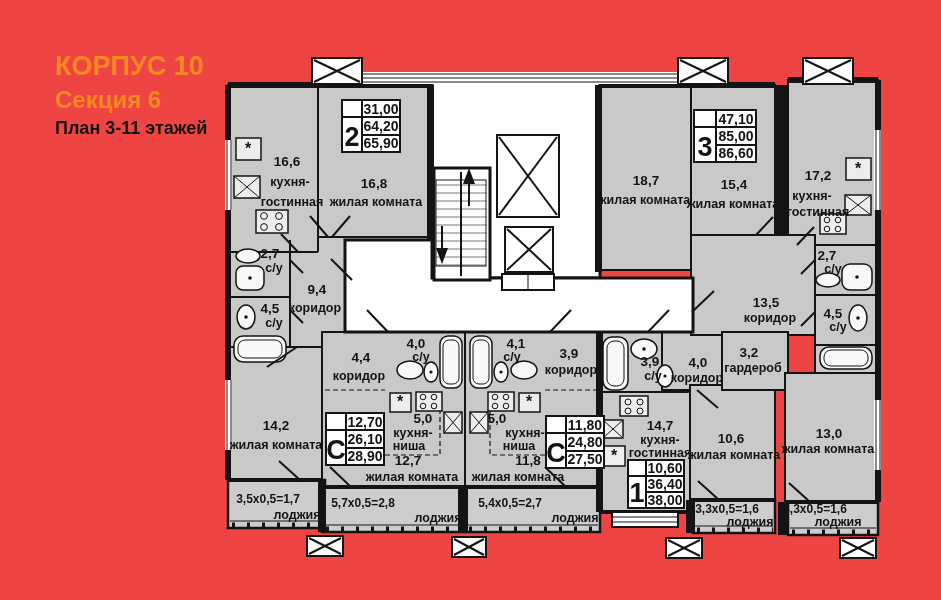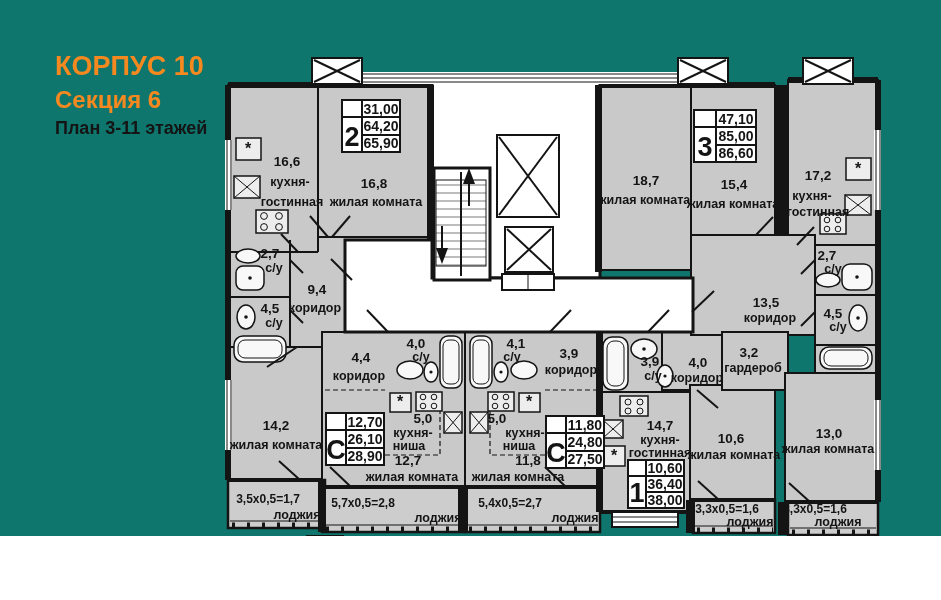--- a/index.html
+++ b/index.html
@@ -1,16 +1,16 @@
 <!DOCTYPE html>
 <html><head>
 <meta charset="utf-8">
 <style>
   html,body{margin:0;padding:0;background:#fff;}
-  .stage{position:relative;width:941px;height:536px;background:#0f766e;overflow:hidden;
+  .stage{position:relative;width:941px;height:600px;background:#ef4444;overflow:hidden;
          font-family:"Liberation Sans",sans-serif;}
   svg text{font-family:"Liberation Sans",sans-serif;font-weight:bold;fill:#141414;}
   .t1{font-size:27px;fill:#F5891F;}
   .t2{font-size:24px;fill:#F5891F;}
   .t3{font-size:18px;fill:#141414;}
   .area{font-size:13.5px;text-anchor:middle;}
   .rname{font-size:12.5px;text-anchor:middle;}
   .calc{font-size:12px;text-anchor:middle;}
   .stat{font-size:14px;text-anchor:middle;}
   .badge{font-size:27px;text-anchor:middle;}

